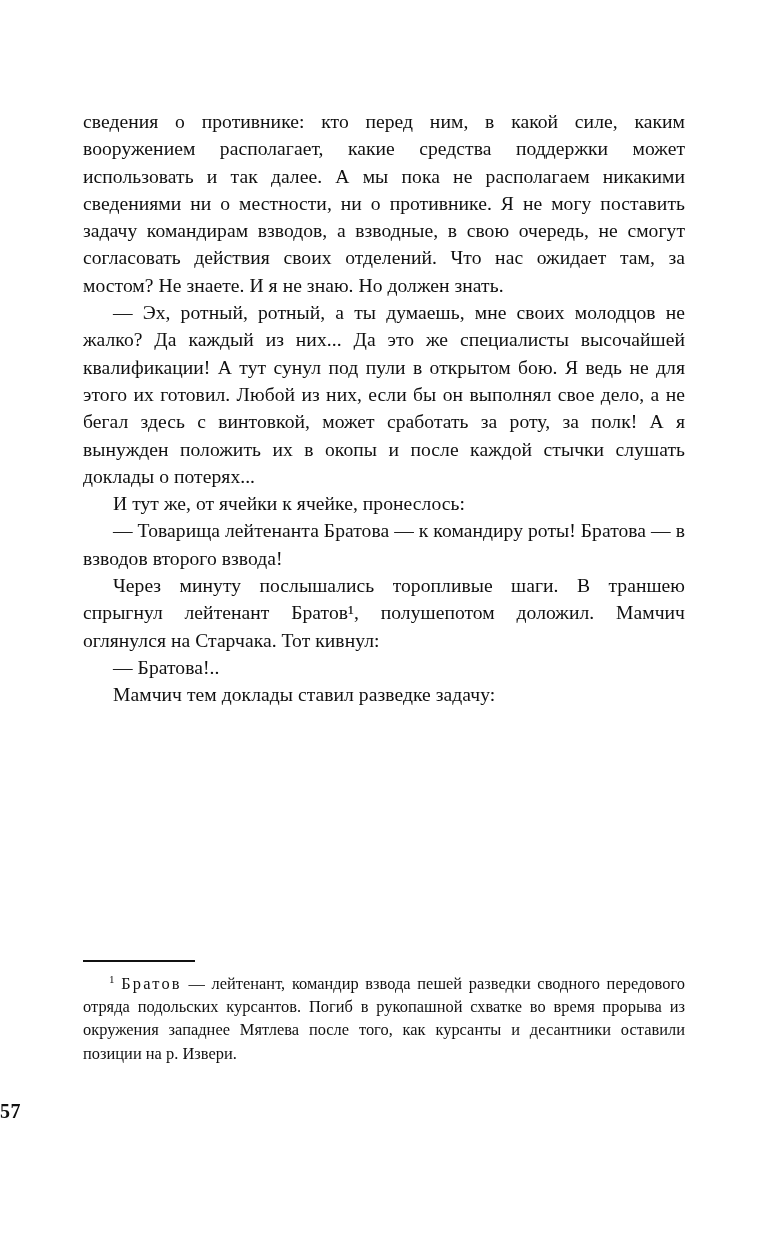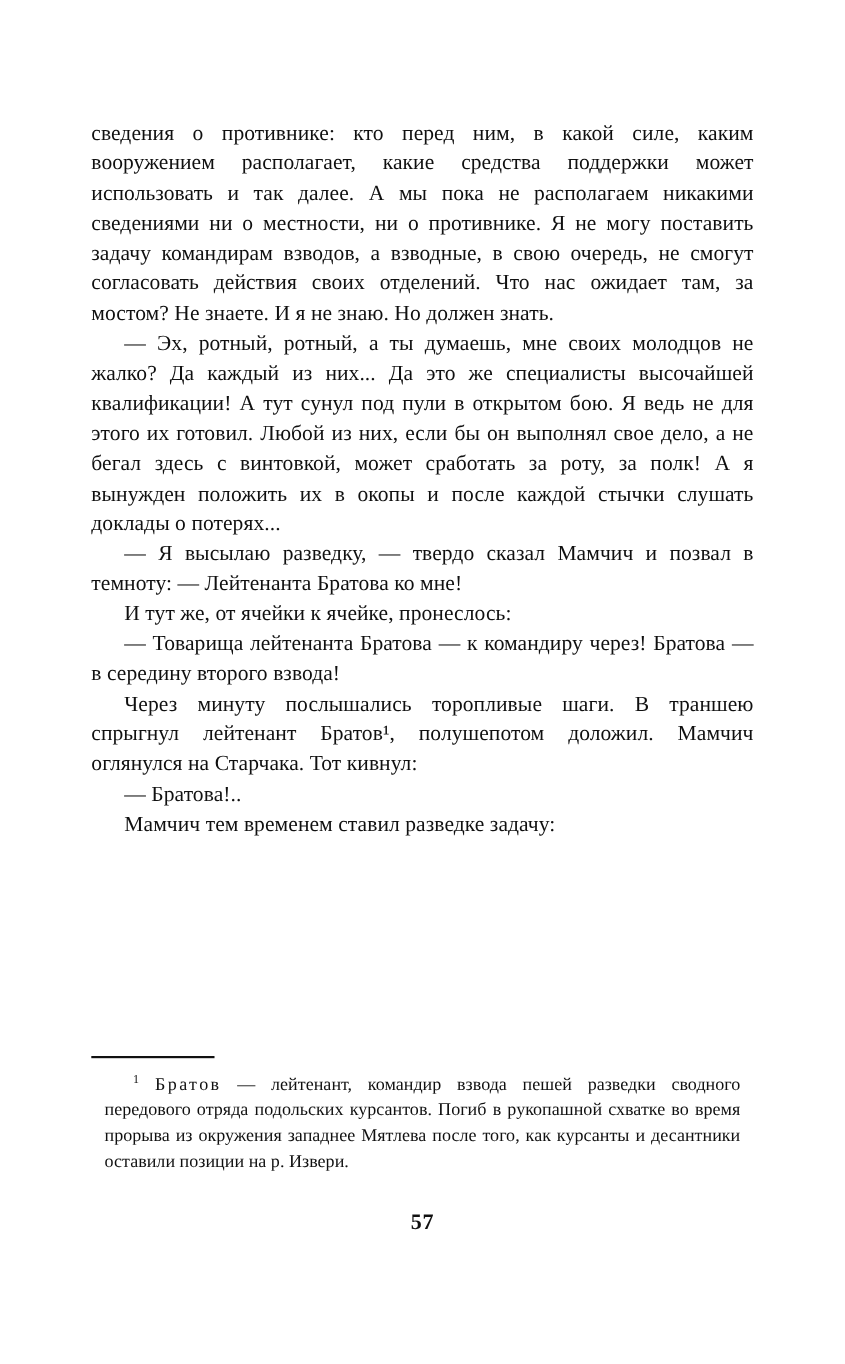--- a/index.html
+++ b/index.html
@@ -47,56 +47,54 @@
     background: #111;
     margin: 0 0 10px 0;
   }
   .footnote {
     font-size: 16.4px;
     line-height: 23.2px;
     text-align: justify;
     letter-spacing: 0.02px;
   }
   .footnote p {
-    margin: 12px;
+    margin: 0;
     text-indent: 26px;
   }
   .fn-marker {
     font-size: 11px;
     vertical-align: super;
     line-height: 0;
   }
   .fn-name {
     letter-spacing: 2.2px;
   }
   .page-number {
     position: absolute;
     left: 0;
     right: 0;
     top: 1100px;
-    text-align: center;
     font-size: 20px;
     font-weight: bold;
     letter-spacing: 0.5px;
   }
 </style>
 </head>
 <body>
 
 <div class="page">
 
   <div class="body-text">
     <p>сведения о противнике: кто перед ним, в какой силе, каким вооружением располагает, какие средства поддержки может использовать и так далее. А мы пока не располагаем никакими сведениями ни о местности, ни о противнике. Я не могу поставить задачу командирам взводов, а взводные, в свою очередь, не смогут согласовать действия своих отделений. Что нас ожидает там, за мостом? Не знаете. И я не знаю. Но должен знать.</p>
     <p class="indent">— Эх, ротный, ротный, а ты думаешь, мне своих молодцов не жалко? Да каждый из них... Да это же специалисты высочайшей квалификации! А тут сунул под пули в открытом бою. Я ведь не для этого их готовил. Любой из них, если бы он выполнял свое дело, а не бегал здесь с винтовкой, может сработать за роту, за полк! А я вынужден положить их в окопы и после каждой стычки слушать доклады о потерях...</p>
-    <p class="indent">— Я высылаю разведку, — твердо сказал Мамчич и позвал в темноту: — Лейтенанта Братова ко мне!</p>
     <p class="indent">И тут же, от ячейки к ячейке, пронеслось:</p>
-    <p class="indent">— Товарища лейтенанта Братова — к командиру через! Братова — в середину второго взвода!</p>
+    <p class="indent">— Товарища лейтенанта Братова — к командиру роты! Братова — в взводов второго взвода!</p>
     <p class="indent">Через минуту послышались торопливые шаги. В траншею спрыгнул лейтенант Братов¹, полушепотом доложил. Мамчич оглянулся на Старчака. Тот кивнул:</p>
     <p class="indent">— Братова!..</p>
-    <p class="indent">Мамчич тем временем ставил разведке задачу:</p>
+    <p class="indent">Мамчич тем доклады ставил разведке задачу:</p>
   </div>
 
   <div class="footnote-zone">
     <div class="footnote-rule"></div>
     <div class="footnote">
       <p>
         <span class="fn-marker">1</span>
         <span class="fn-name">Братов</span><span> — лейтенант, командир взвода пешей разведки сводного передового отряда подольских курсантов. Погиб в рукопашной схватке во время прорыва из окружения западнее Мятлева после того, как курсанты и десантники оставили позиции на р. Извери.</span>
       </p>
     </div>

